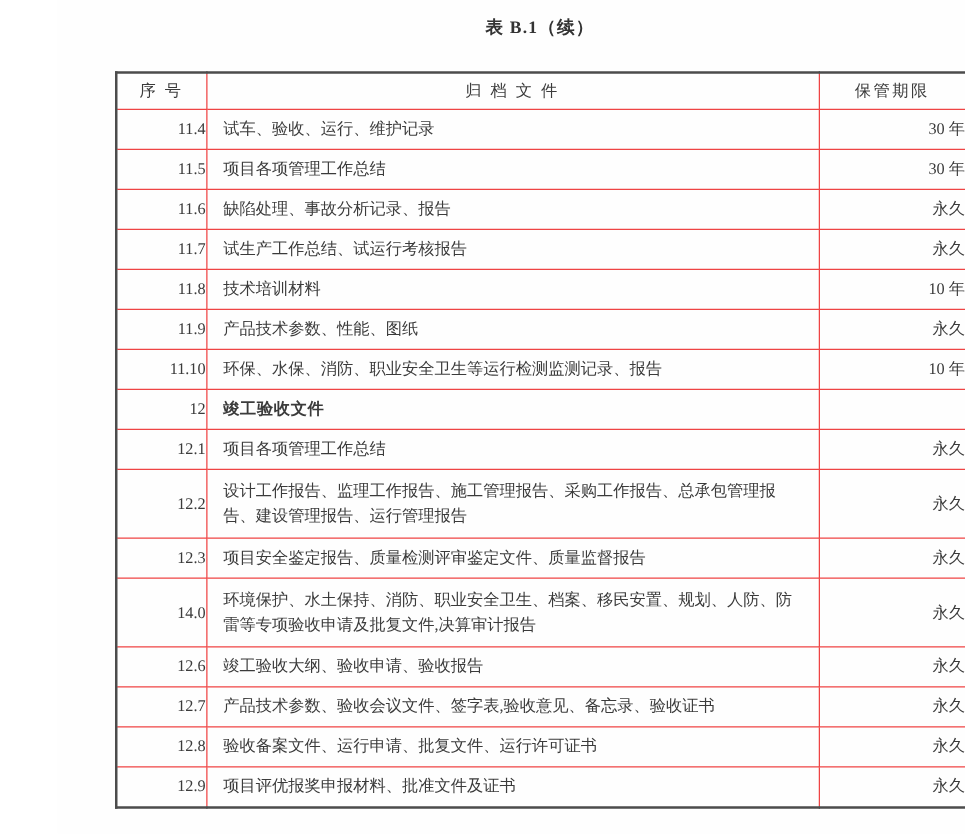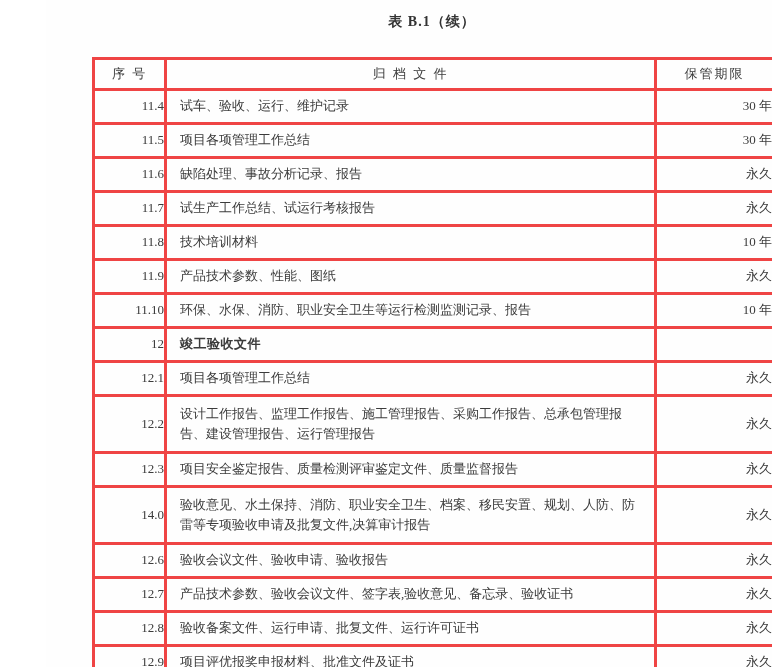--- a/index.html
+++ b/index.html
@@ -36,21 +36,21 @@
     border-collapse: collapse;
     table-layout: fixed;
     font-size: 13px;
     color: #3b3b3b;
     border: 2px solid #4c4c4c;
   }
   .archive-table col.c-no { width: 72px; }
   .archive-table col.c-doc { width: 490px; }
   .archive-table col.c-ret { width: 118px; }
   .archive-table th, .archive-table td {
-    border: 3px solid #ef4444;
+    border: 1px solid #ef4444;
     padding: 0;
     font-weight: normal;
     line-height: 1.55;
   }
   .archive-table th {
     height: 28px;
     text-align: center;
     letter-spacing: 2px;
   }
   .archive-table td { height: 27px; }
@@ -138,26 +138,26 @@
           <td class="doc">设计工作报告、监理工作报告、施工管理报告、采购工作报告、总承包管理报告、建设管理报告、运行管理报告</td>
           <td class="ret">永久</td>
         </tr>
         <tr>
           <td class="no">12.3</td>
           <td class="doc">项目安全鉴定报告、质量检测评审鉴定文件、质量监督报告</td>
           <td class="ret">永久</td>
         </tr>
         <tr class="tall">
           <td class="no">14.0</td>
-          <td class="doc">验收意见、水土保持、消防、职业安全卫生、档案、移民安置、规划、人防、防雷等专项验收申请及批复文件,决算审计报告</td>
+          <td class="doc">环境保护、水土保持、消防、职业安全卫生、档案、移民安置、规划、人防、防雷等专项验收申请及批复文件,决算审计报告</td>
           <td class="ret">永久</td>
         </tr>
         <tr>
           <td class="no">12.6</td>
-          <td class="doc">验收会议文件、验收申请、验收报告</td>
+          <td class="doc">竣工验收大纲、验收申请、验收报告</td>
           <td class="ret">永久</td>
         </tr>
         <tr>
           <td class="no">12.7</td>
           <td class="doc">产品技术参数、验收会议文件、签字表,验收意见、备忘录、验收证书</td>
           <td class="ret">永久</td>
         </tr>
         <tr>
           <td class="no">12.8</td>
           <td class="doc">验收备案文件、运行申请、批复文件、运行许可证书</td>

